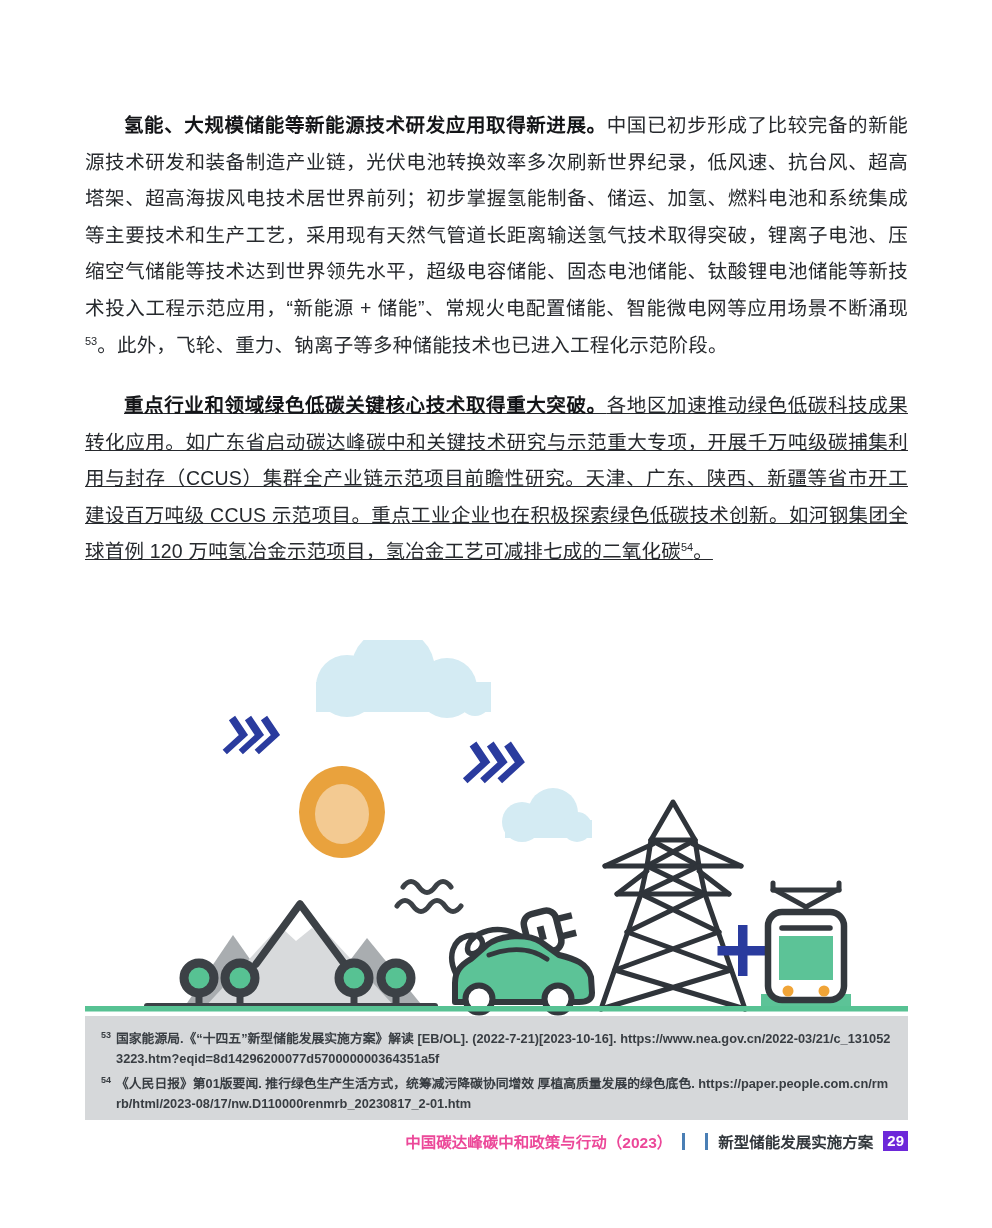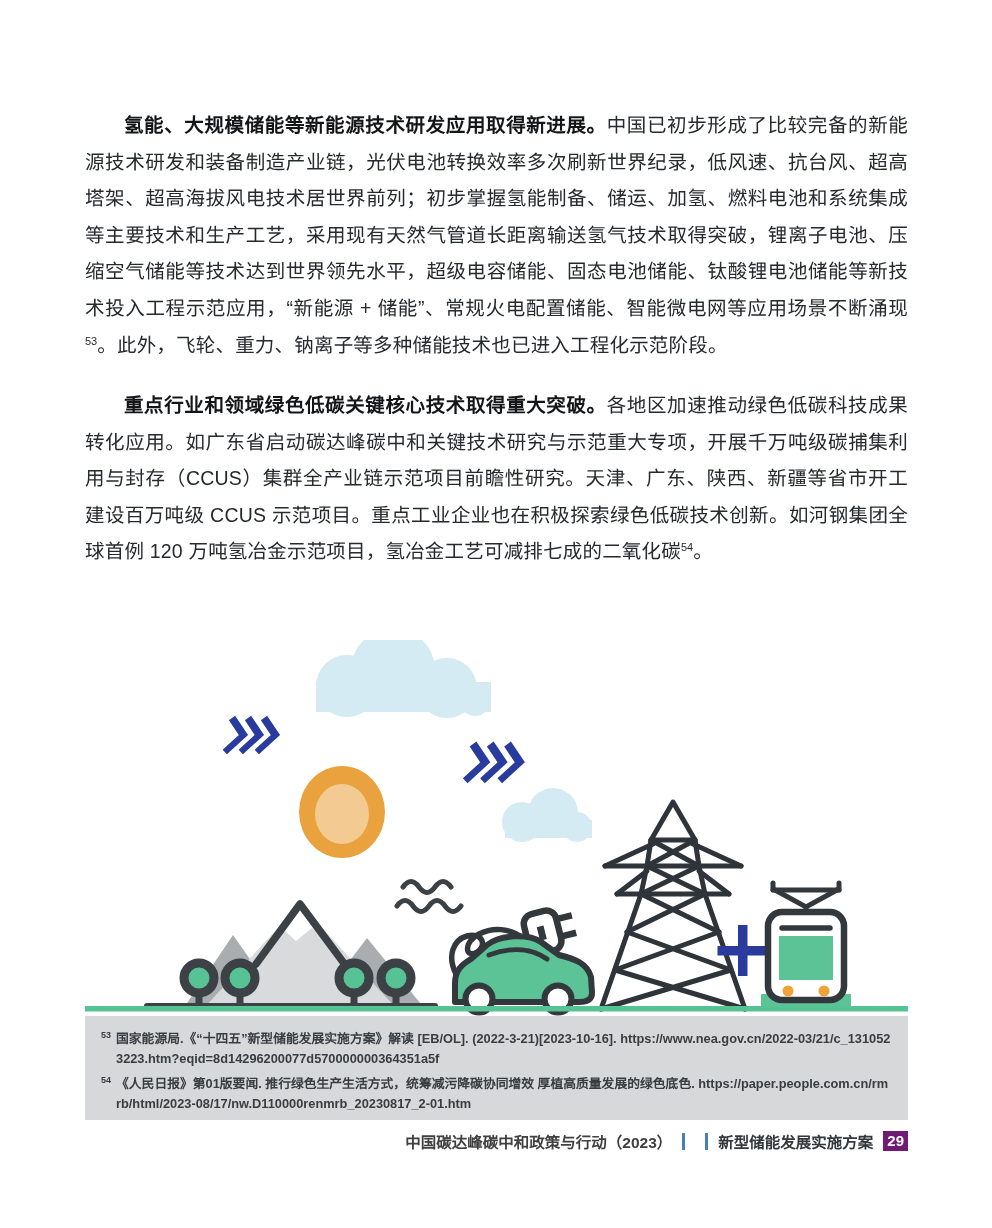--- a/index.html
+++ b/index.html
@@ -14,21 +14,21 @@
   }
   
   .para {
     position:absolute; left:85px; width:823px;
     font-size:19.5px; line-height:36.6px;
     color:#26292d; text-align:justify;
     text-indent:2em;
     letter-spacing:0.2px;
   }
   .para-1 { top:107px; }
-  .para-2 { top:387px; }
+  .para-2 { top:387px;text-decoration:underline; }
   .para .lead { font-weight:700; color:#141518; }
   .para sup { font-size:11px; line-height:0; vertical-align:super; letter-spacing:0; }
   
   .illustration {
     position:absolute; left:85px; top:640px;
     width:823px; height:376px;
   }
   
   .footnotes {
     position:absolute; left:85px; top:1016px;
@@ -48,28 +48,28 @@
     transform:translateY(-3px);
   }
   .fn .fn-text { word-break:break-all; }
   
   .footer {
     position:absolute; top:1130px; right:84px;
     display:flex; align-items:center;
     font-size:15.5px; font-weight:700; color:#33383d;
     white-space:nowrap;
   }
-  .footer .doc-title { color:#404040;margin-left:48px; }
+  .footer .doc-title { color:#ec4899;margin-left:48px; }
   .footer .sep {
     display:inline-block; width:3px; height:17px;
     background:#4a7fb5; margin:0 10px;
   }
   .footer .page-badge {
     margin-left:10px;
-    background:#701a75; color:#ffffff;
+    background:#6d28d9; color:#ffffff;
     font-size:15px; font-weight:700;
     padding:1px 4px 2px 4px;
   }
 </style>
 </head>
 <body>
 
 <div class="page">
 
   <p class="para para-1"><span class="lead">氢能、大规模储能等新能源技术研发应用取得新进展。</span><span>中国已初步形成了比较完备的新能源技术研发和装备制造产业链，光伏电池转换效率多次刷新世界纪录，低风速、抗台风、超高塔架、超高海拔风电技术居世界前列；初步掌握氢能制备、储运、加氢、燃料电池和系统集成等主要技术和生产工艺，采用现有天然气管道长距离输送氢气技术取得突破，锂离子电池、压缩空气储能等技术达到世界领先水平，超级电容储能、固态电池储能、钛酸锂电池储能等新技术投入工程示范应用，“新能源 + 储能”、常规火电配置储能、智能微电网等应用场景不断涌现</span><sup>53</sup><span>。此外，飞轮、重力、钠离子等多种储能技术也已进入工程化示范阶段。</span></p>
@@ -193,21 +193,21 @@
         <circle cx="739" cy="351" r="5.5" fill="#f0a437"></circle>
       </g>
 
       <rect x="0" y="366" width="823" height="5.5" fill="#57c293"></rect>
     </svg>
   </figure>
 
   <section class="footnotes">
     <div class="fn">
       <span class="fn-marker">53</span>
-      <span class="fn-text">国家能源局.《“十四五”新型储能发展实施方案》解读 [EB/OL]. (2022-3-21)[2023-10-16]. https://www.nea.gov.cn/2022-03/21/c_1310523223.htm?eqid=8d14296200077d570000000364351a5f</span>
+      <span class="fn-text">国家能源局.《“十四五”新型储能发展实施方案》解读 [EB/OL]. (2022-7-21)[2023-10-16]. https://www.nea.gov.cn/2022-03/21/c_1310523223.htm?eqid=8d14296200077d570000000364351a5f</span>
     </div>
     <div class="fn">
       <span class="fn-marker">54</span>
       <span class="fn-text">《人民日报》第01版要闻. 推行绿色生产生活方式，统筹减污降碳协同增效 厚植高质量发展的绿色底色. https://paper.people.com.cn/rmrb/html/2023-08/17/nw.D110000renmrb_20230817_2-01.htm</span>
     </div>
   </section>
 
   <footer class="footer">
     <span class="doc-title">中国碳达峰碳中和政策与行动（2023）</span>
     <span class="sep"></span>

